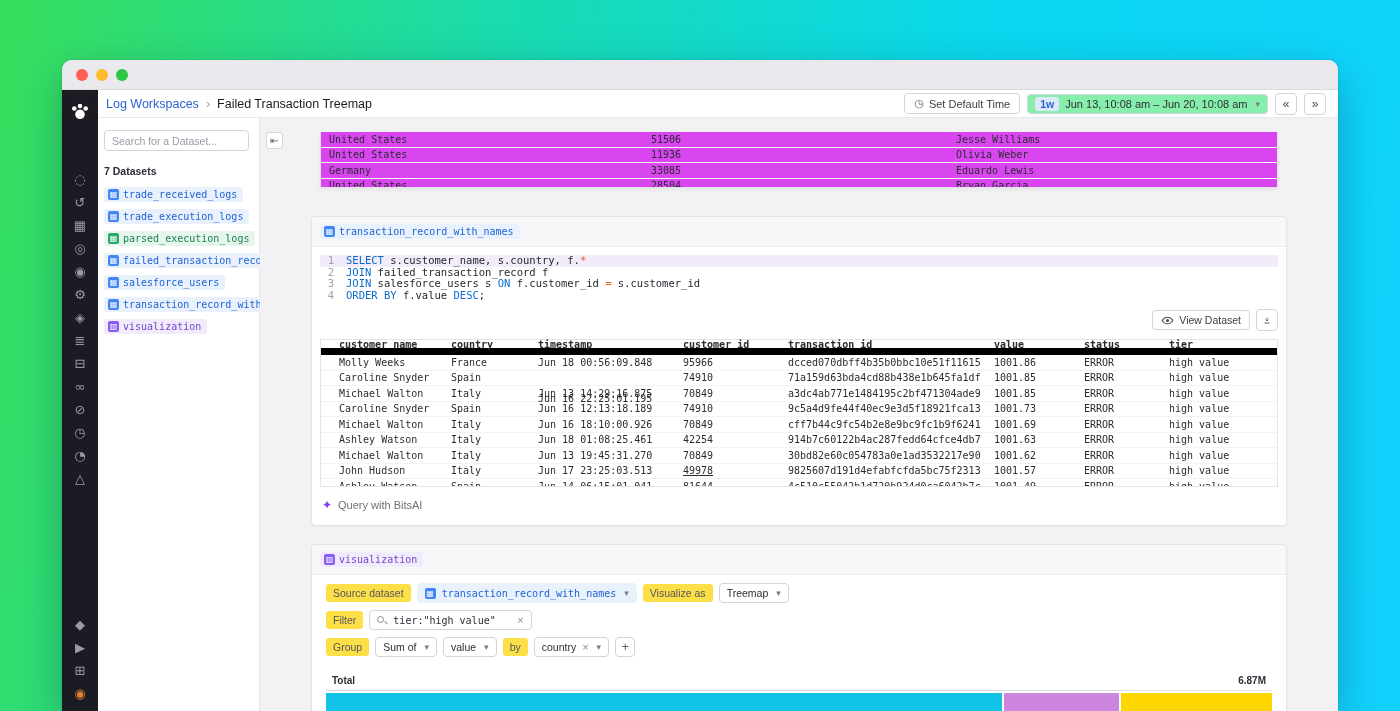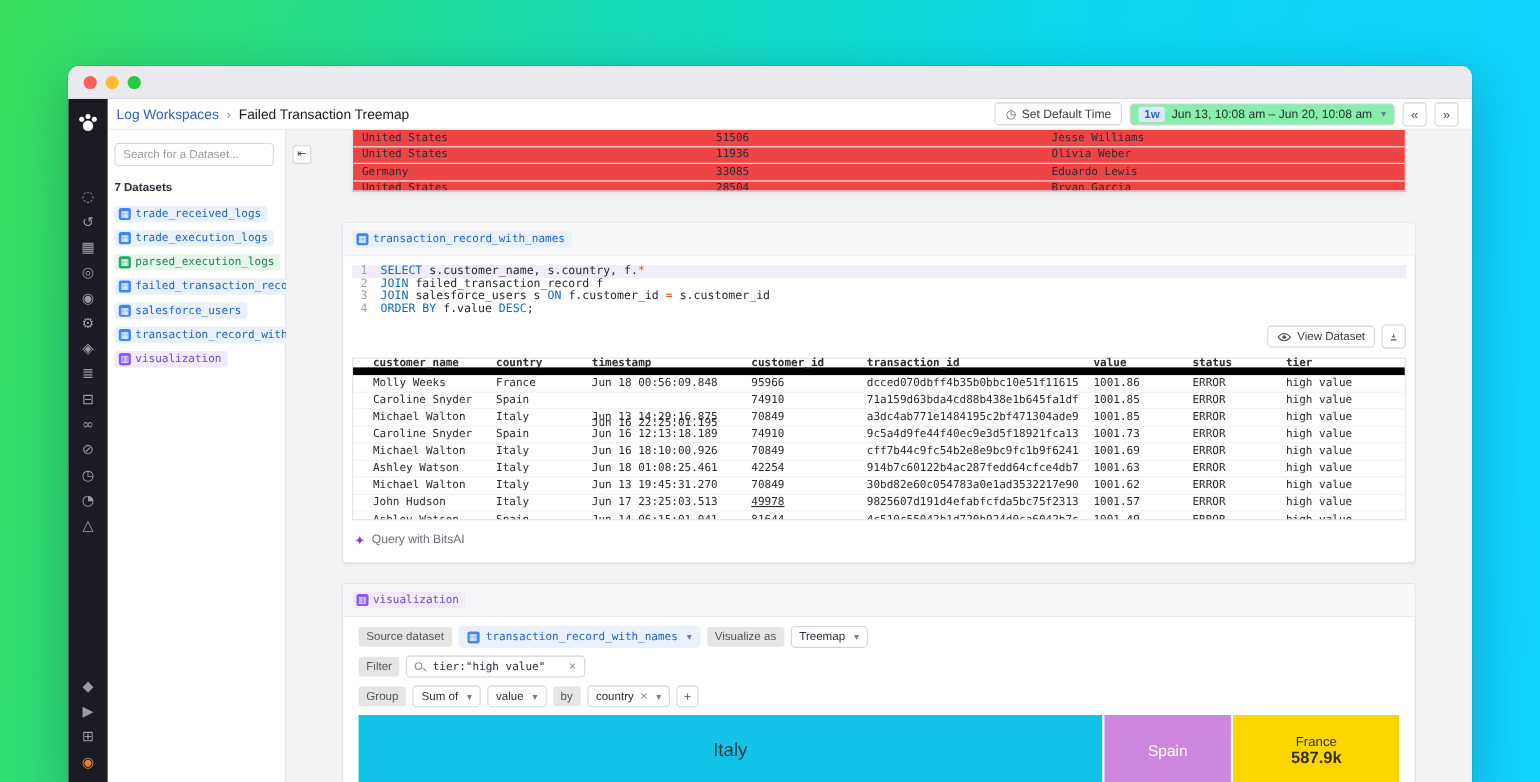--- a/index.html
+++ b/index.html
@@ -66,21 +66,21 @@
   .chip-label { font-family:"DejaVu Sans Mono","Liberation Mono",monospace; font-size:10px; white-space:nowrap; }
   .chip--blue { background:#e8f1fc; }  .chip--blue .chip-label { color:#1f63d6; }  .chip--blue .chip-icon { background:#4285f4; }
   .chip--green { background:#e7f6ec; } .chip--green .chip-label { color:#1a8450; } .chip--green .chip-icon { background:#27a868; }
   .chip--purple { background:#f1ebfb; }.chip--purple .chip-label { color:#7646cf; }.chip--purple .chip-icon { background:#8a5cf6; }
 
   .main { flex:1; background:#f2f2f5; position:relative; overflow:hidden; min-width:0; }
   .collapse-btn { position:absolute; left:6px; top:14px; width:17px; height:17px;
     border:1px solid #d4d4db; border-radius:3px; background:#fff; color:#55555f; font-size:10px;
     display:flex; align-items:center; justify-content:center; cursor:pointer; z-index:2; }
 
-  .scrolled-table { width:958px; height:56px; margin:0 auto; background:#ef4444;
+  .scrolled-table { width:958px; height:56px; margin:14px auto; background:#d946ef;
     border:1px solid #e2e2e7; border-top:none; overflow:hidden; box-shadow:0 2px 4px rgba(0,0,0,.05); }
   .srow { display:flex; height:15.5px; align-items:center; border-bottom:1px solid #f3f3f6;
     font-family:"DejaVu Sans Mono","Liberation Mono",monospace; font-size:10px; color:#2b2b33; }
   .srow span { padding:0 8px; white-space:nowrap; overflow:hidden; }
   .scol1 { width:322px; } .scol2 { width:305px; } .scol3 { flex:1; }
 
   .card { width:976px; margin:0 auto; background:#fff; border:1px solid #e3e3e8;
     border-radius:4px; box-shadow:0 1px 2px rgba(0,0,0,.04); }
   .query-card { margin-top:28px; }
   .viz-card { margin-top:18px; border-radius:4px 4px 0 0; }
@@ -109,21 +109,21 @@
   .th { font-weight:700; color:#2b2b33; }
   .tbody { height:131px; overflow:hidden; }
   .trow { display:flex; border-bottom:1px solid #f3f3f6; height:15.5px; align-items:center; color:#2b2b33; }
 
   .bits-footer { display:flex; align-items:center; gap:6px; padding:11px 10px 13px;
     font-size:11px; color:#6f6f7a; cursor:pointer; }
   .sparkle { color:#7e3ff2; font-size:12px; }
 
   .viz-body { padding:8px 14px 0; }
   .ctrl-row { display:flex; align-items:center; gap:6px; margin-bottom:7px; }
-  .label-chip { background:#e5e5e5; color:#55555f; font-size:10.5px; padding:3px 7px; border-radius:3px; }
+  .label-chip { background:#fde047; color:#55555f; font-size:10.5px; padding:3px 7px; border-radius:3px; }
   .dd { display:inline-flex; align-items:center; gap:6px; border:1px solid #d4d4db; border-radius:4px;
     background:#fff; padding:2px 7px; font-size:10.5px; color:#2e2e38; cursor:pointer; height:20px; }
   .dd-blue { background:#e8f1fc; border-color:#e8f1fc; }
   .dd-blue .dd-label { color:#1f63d6; font-family:"DejaVu Sans Mono","Liberation Mono",monospace; font-size:10px; }
   .filter-box { display:inline-flex; align-items:center; gap:6px; border:1px solid #d4d4db;
     border-radius:4px; background:#fff; padding:2px 7px; height:20px; }
   .filter-text { font-family:"DejaVu Sans Mono","Liberation Mono",monospace; font-size:10px;
     color:#2e2e38; border:none; outline:none; width:118px; padding:0; background:transparent; }
   .x-icon { color:#8a8a95; font-size:11px; line-height:1; cursor:pointer; }
   .plus-btn { width:20px; height:20px; border:1px solid #d4d4db; border-radius:4px; background:#fff;
@@ -471,20 +471,24 @@
                 <div class="dd">
                   <span>country</span>
                   <span class="x-icon">×</span>
                   <span class="caret">▾</span>
                 </div>
                 <button class="plus-btn">
                   <span>+</span>
                 </button>
               </div>
 
+              <div class="treemap-head">
+                <span>Total</span>
+                <span>6.87M</span>
+              </div>
               <div class="treemap">
                   <div class="tm-block" style="background: rgb(18, 195, 232); flex-grow: 673; flex-basis: 0px;">
                     <span class="tm-name" style="color: rgb(11, 58, 67);">Italy</span>
                   </div>
                   <div class="tm-block" style="background: rgb(205, 134, 222); flex-grow: 115; flex-basis: 0px;">
                     <span class="tm-name" style="color: rgb(255, 255, 255);">Spain</span>
                   </div>
                   <div class="tm-block" style="background: rgb(253, 214, 0); flex-grow: 150; flex-basis: 0px;">
                     <span class="tm-name" style="color: rgb(51, 48, 10);">France</span>
                     <span class="tm-value" style="color: rgb(51, 48, 10);">587.9k</span>

